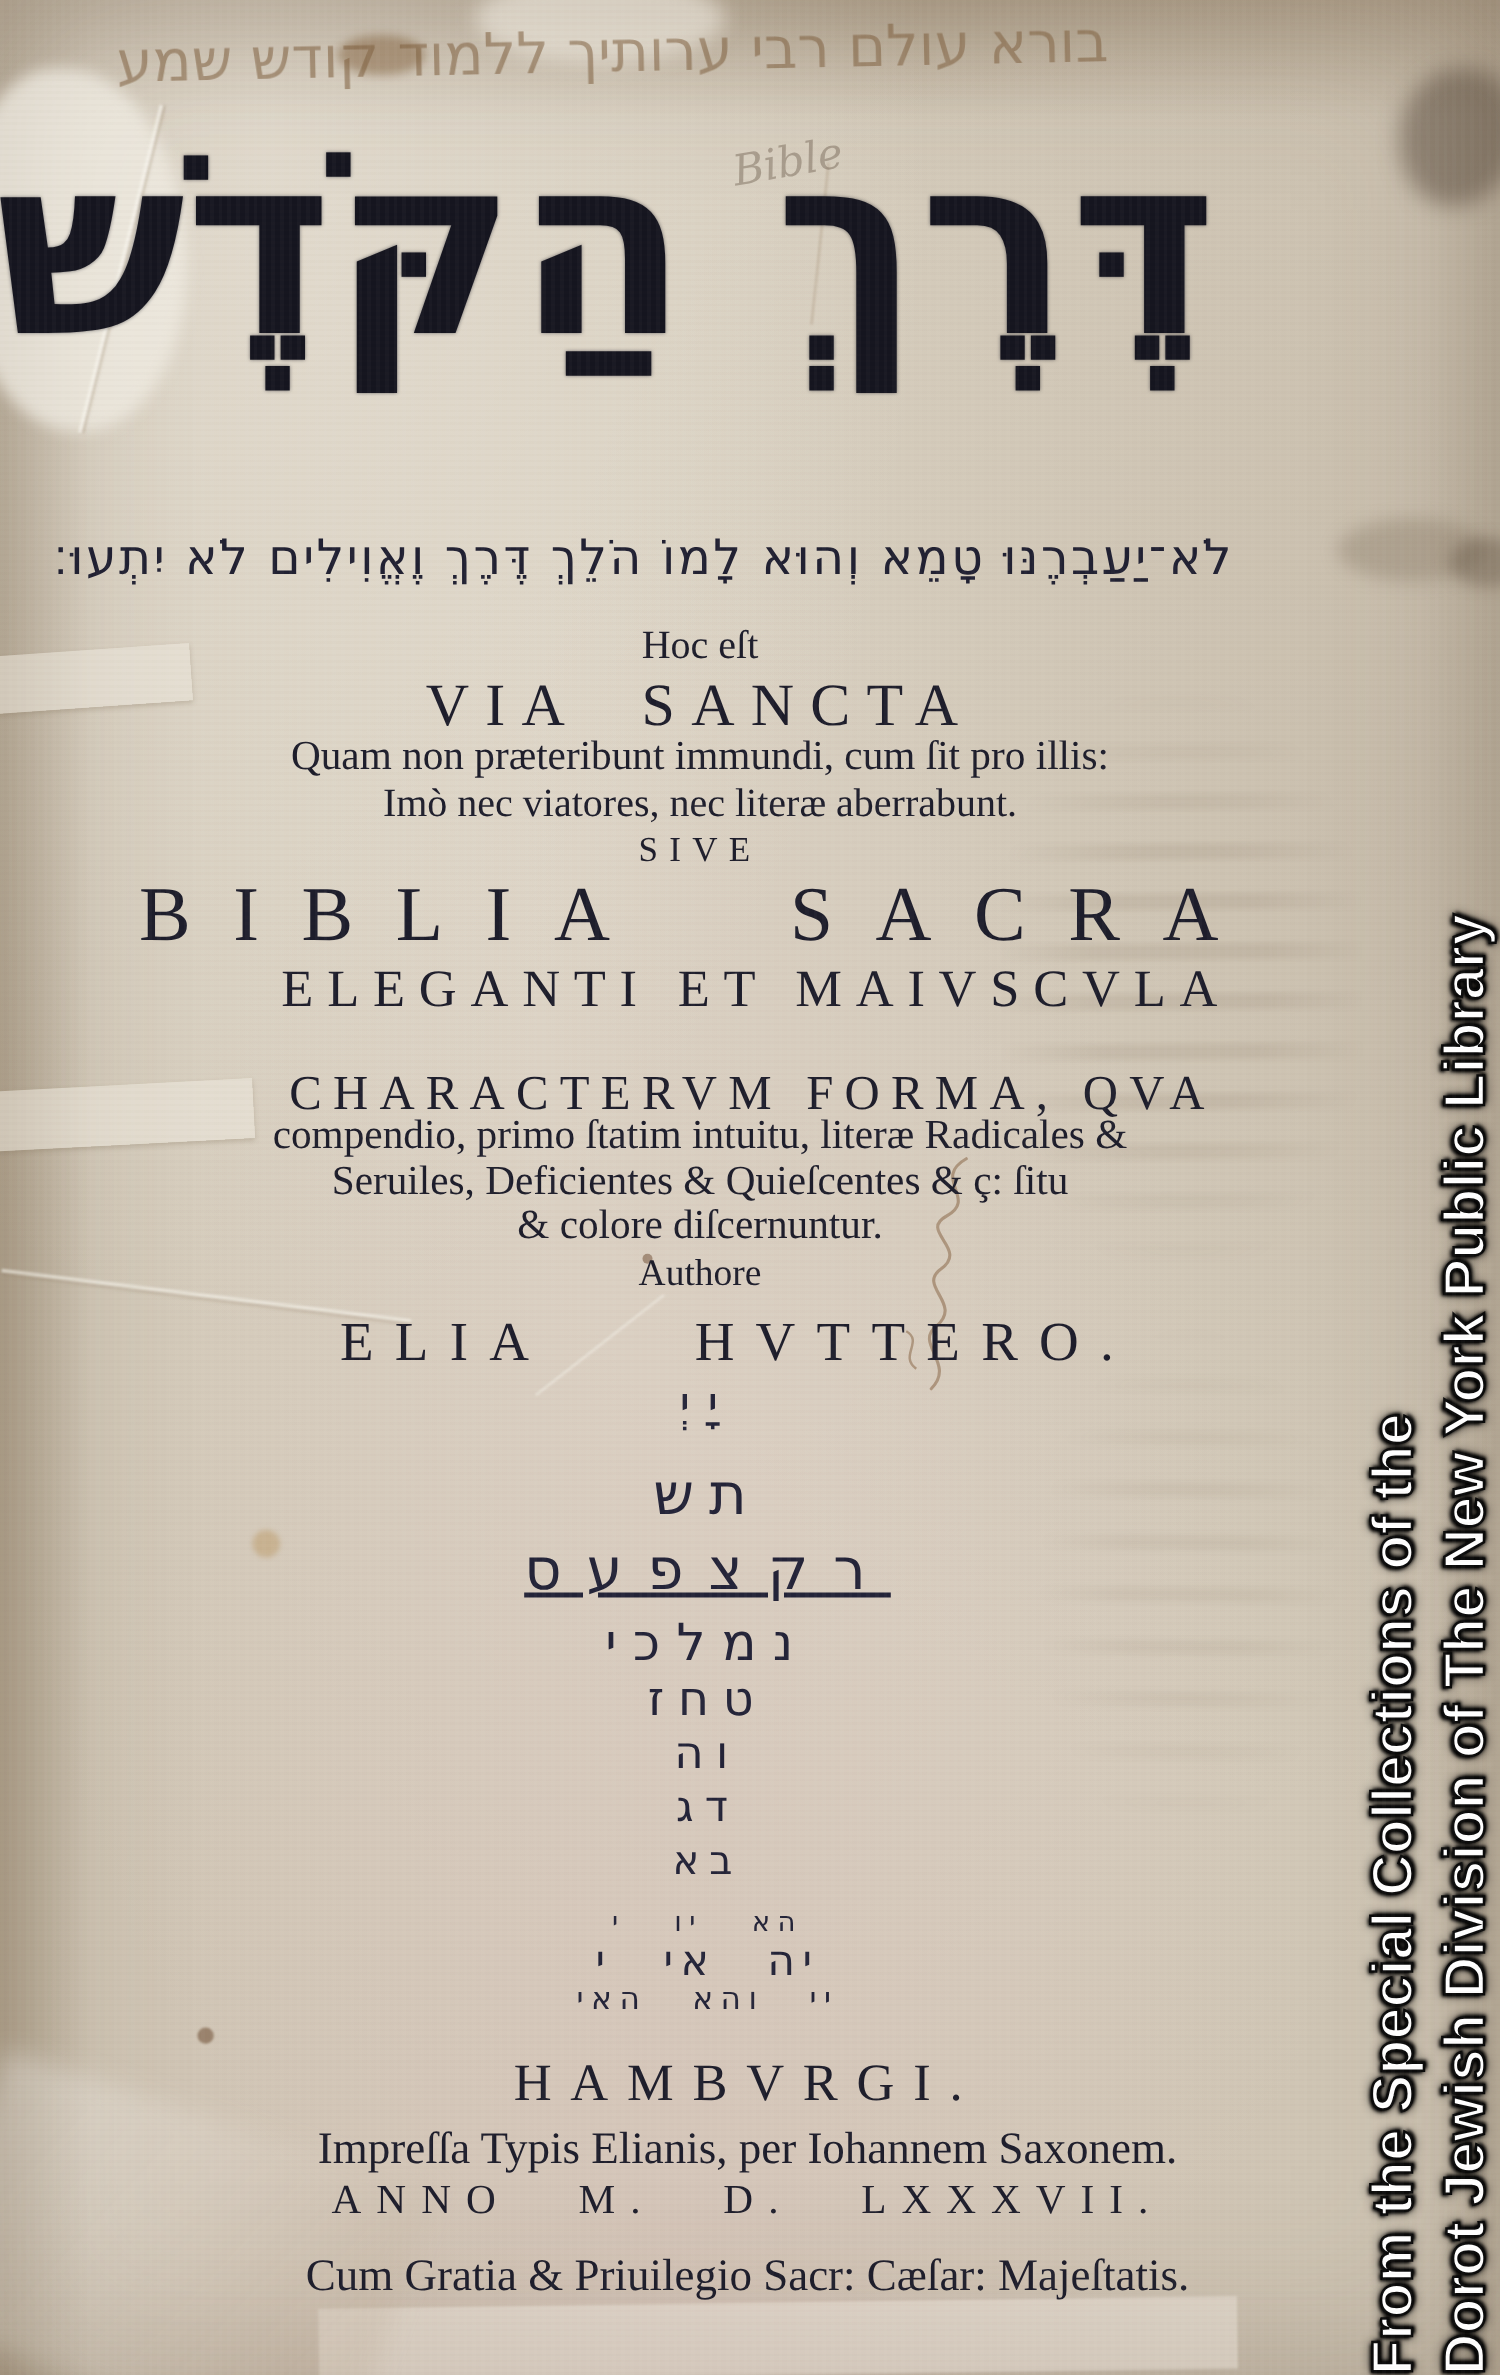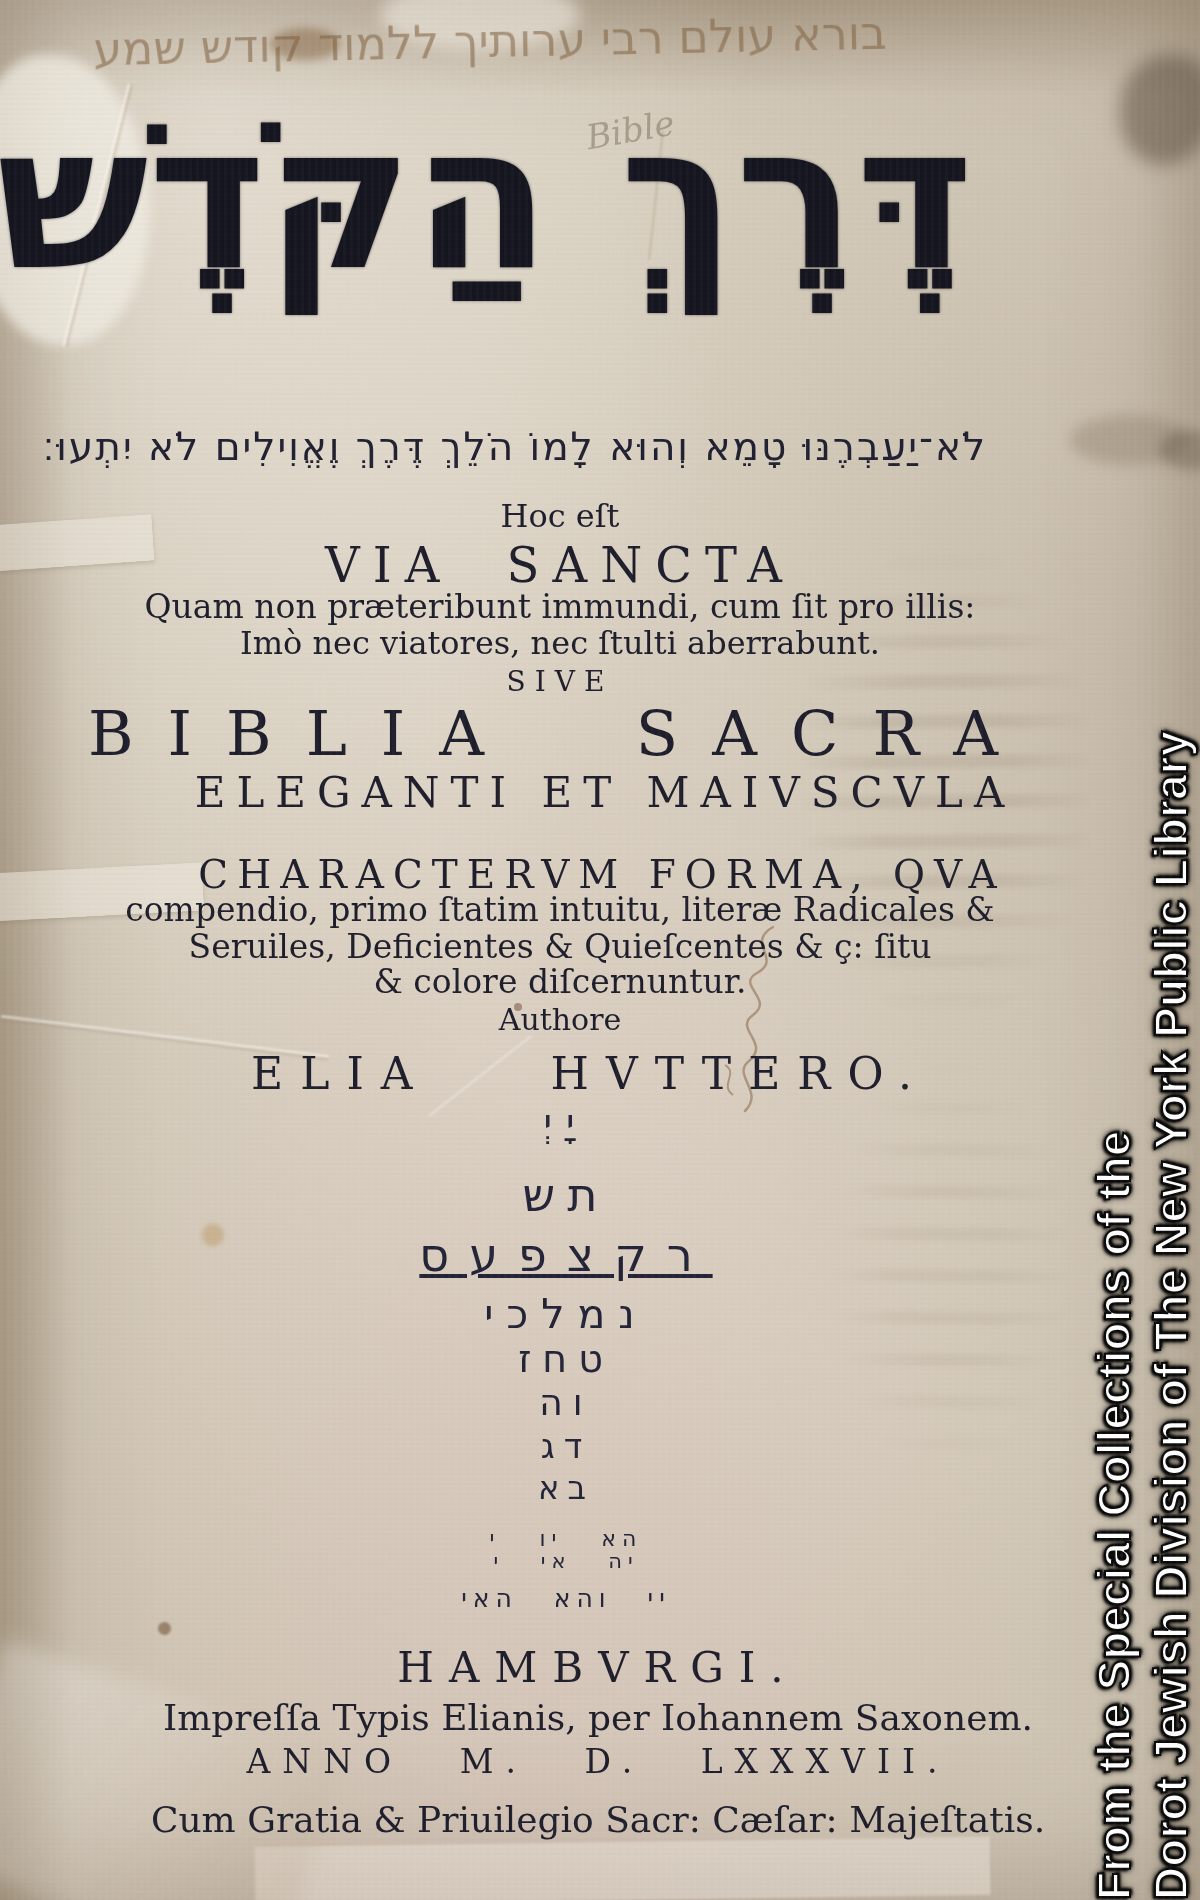--- a/index.html
+++ b/index.html
@@ -13,21 +13,21 @@
       linear-gradient(90deg, rgba(168,152,128,.65) 0%, rgba(168,152,128,0) 6%),
       linear-gradient(270deg, rgba(183,170,150,.5) 0%, rgba(183,170,150,0) 5%),
       radial-gradient(ellipse at 50% 45%, #dcd4c5 20%, #cfc5b4 75%);
     box-shadow: inset 0 0 140px rgba(88,72,52,.35);
     font-family:"DejaVu Serif","Liberation Serif",serif;}
   .grain{position:absolute;inset:0;pointer-events:none;opacity:.6;
     background-image:
       repeating-linear-gradient(0deg, rgba(120,100,80,.035) 0 2px, transparent 2px 5px),
       repeating-linear-gradient(90deg, rgba(255,255,255,.04) 0 3px, transparent 3px 7px);}
   .abs{position:absolute;}
-  .line{position:absolute;left:0;width:1120px;text-align:center;color:#1d1d2b;white-space:nowrap;}
+  .line{position:absolute;left:0;width:1120px;text-align:center;color:#1d1d2b;white-space:nowrap;font-family:Liberation Serif, serif;}
   
   .he{font-family:"DejaVu Sans",sans-serif;direction:rtl;}
   .he-vis{font-family:"DejaVu Sans",sans-serif;direction:ltr;unicode-bidi:bidi-override;}
   .inscription{top:14px;left:20px;width:940px;text-align:center;font-size:46px;
     color:rgba(126,95,62,.55);filter:blur(.6px);transform:rotate(-1.2deg);}
   .pencil-note{top:110px;left:586px;font-size:34px;font-style:italic;
     color:rgba(110,95,80,.45);transform:rotate(-10deg);font-family:"DejaVu Serif",serif;}
   .main-title{top:88px;font-size:200px;line-height:1.1;font-weight:700;color:#15151f;
     transform:translateX(-75px);text-shadow:0 0 3px rgba(18,18,28,.55);}
   .verse{top:424px;font-size:39px;letter-spacing:2px;color:#202032;transform:translateX(-45px);}
@@ -50,21 +50,21 @@
   .pyr{color:#232338;transform:translateX(6px);}
   .pr0{top:1101px;font-size:38px;letter-spacing:14px;}
   .pr1{top:1168px;font-size:46px;letter-spacing:12px;}
   .pr2{top:1228px;font-size:46px;letter-spacing:20px;text-decoration:underline;}
   .pr3{top:1290px;font-size:41px;letter-spacing:13px;}
   .pr4{top:1337px;font-size:38px;letter-spacing:11px;}
   .pr5{top:1382px;font-size:36px;letter-spacing:10px;}
   .pr6{top:1426px;font-size:34px;letter-spacing:9px;}
   .pr7{top:1469px;font-size:32px;letter-spacing:8px;}
   .pr8{top:1514px;font-size:22px;letter-spacing:6px;word-spacing:26px;margin-top:12px;}
-  .pr9{top:1549px;font-size:21px;letter-spacing:6px;word-spacing:24px;}
+  .pr9{top:1549px;font-size:34px;letter-spacing:6px;word-spacing:24px;}
   .pr10{top:1584px;font-size:25px;letter-spacing:6px;word-spacing:22px;}
   
   .city{top:1643px;font-size:42px;letter-spacing:15px;transform:translateX(38px);}
   .printer{top:1697px;font-size:36px;transform:translateX(38px);}
   .anno{top:1742px;font-size:33px;letter-spacing:12px;word-spacing:34px;transform:translateX(38px);}
   .privilege{top:1799px;font-size:36px;transform:translateX(38px);}
   
   .watermark{position:absolute;right:0;bottom:0;transform-origin:100% 100%;
     transform:rotate(-90deg) translateX(100%);white-space:nowrap;
     font-family:"Liberation Sans","DejaVu Sans",sans-serif;font-weight:bold;}
@@ -150,21 +150,21 @@
 
   <div class="abs pencil-note">Bible</div>
 
   <div class="line he main-title">דֶּרֶךְ הַקֹּדֶשׁ</div>
 
   <div class="line he verse">לֹא־יַעַבְרֶנּוּ טָמֵא וְהוּא לָמוֹ הֹלֵךְ דֶּרֶךְ וֶאֱוִילִים לֹא יִתְעוּ׃</div>
 
   <div class="line hoc-est">Hoc eſt</div>
   <div class="line via-sancta">VIA SANCTA</div>
   <div class="line quam1">Quam non præteribunt immundi, cum ſit pro illis:</div>
-  <div class="line quam2">Imò nec viatores, nec ſtulti aberrabunt.</div>
+  <div class="line quam2">Imò nec viatores, nec literæ aberrabunt.</div>
   <div class="line sive">SIVE</div>
   <div class="line biblia">BIBLIA SACRA</div>
   <div class="line eleganti">ELEGANTI ET MAIVSCVLA</div>
   <div class="line characterum">CHARACTERVM FORMA, QVA</div>
   <div class="line desc2">compendio, primo ſtatim intuitu, literæ Radicales &amp;</div>
   <div class="line desc3">Seruiles, Deficientes &amp; Quieſcentes &amp; ç:  ſitu</div>
   <div class="line desc4">&amp; colore diſcernuntur.</div>
   <div class="line authore">Authore</div>
   <div class="line author-name">ELIA HVTTERO.</div>
 

